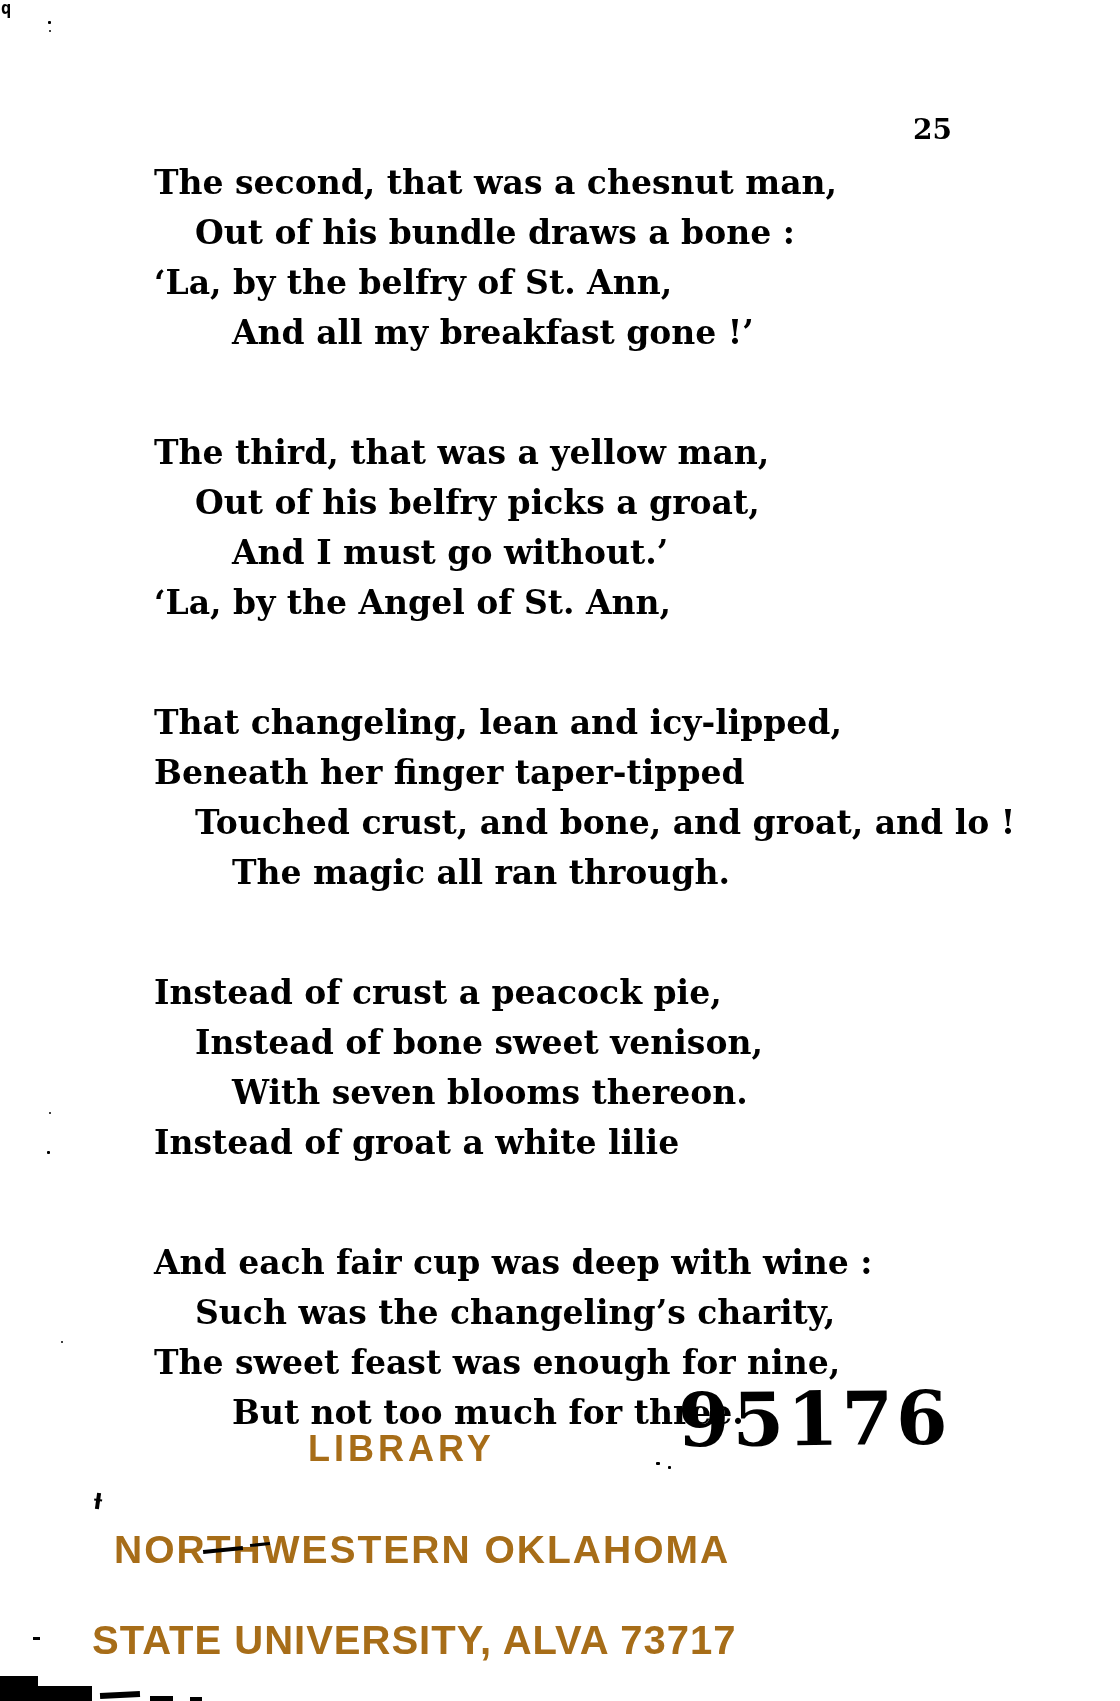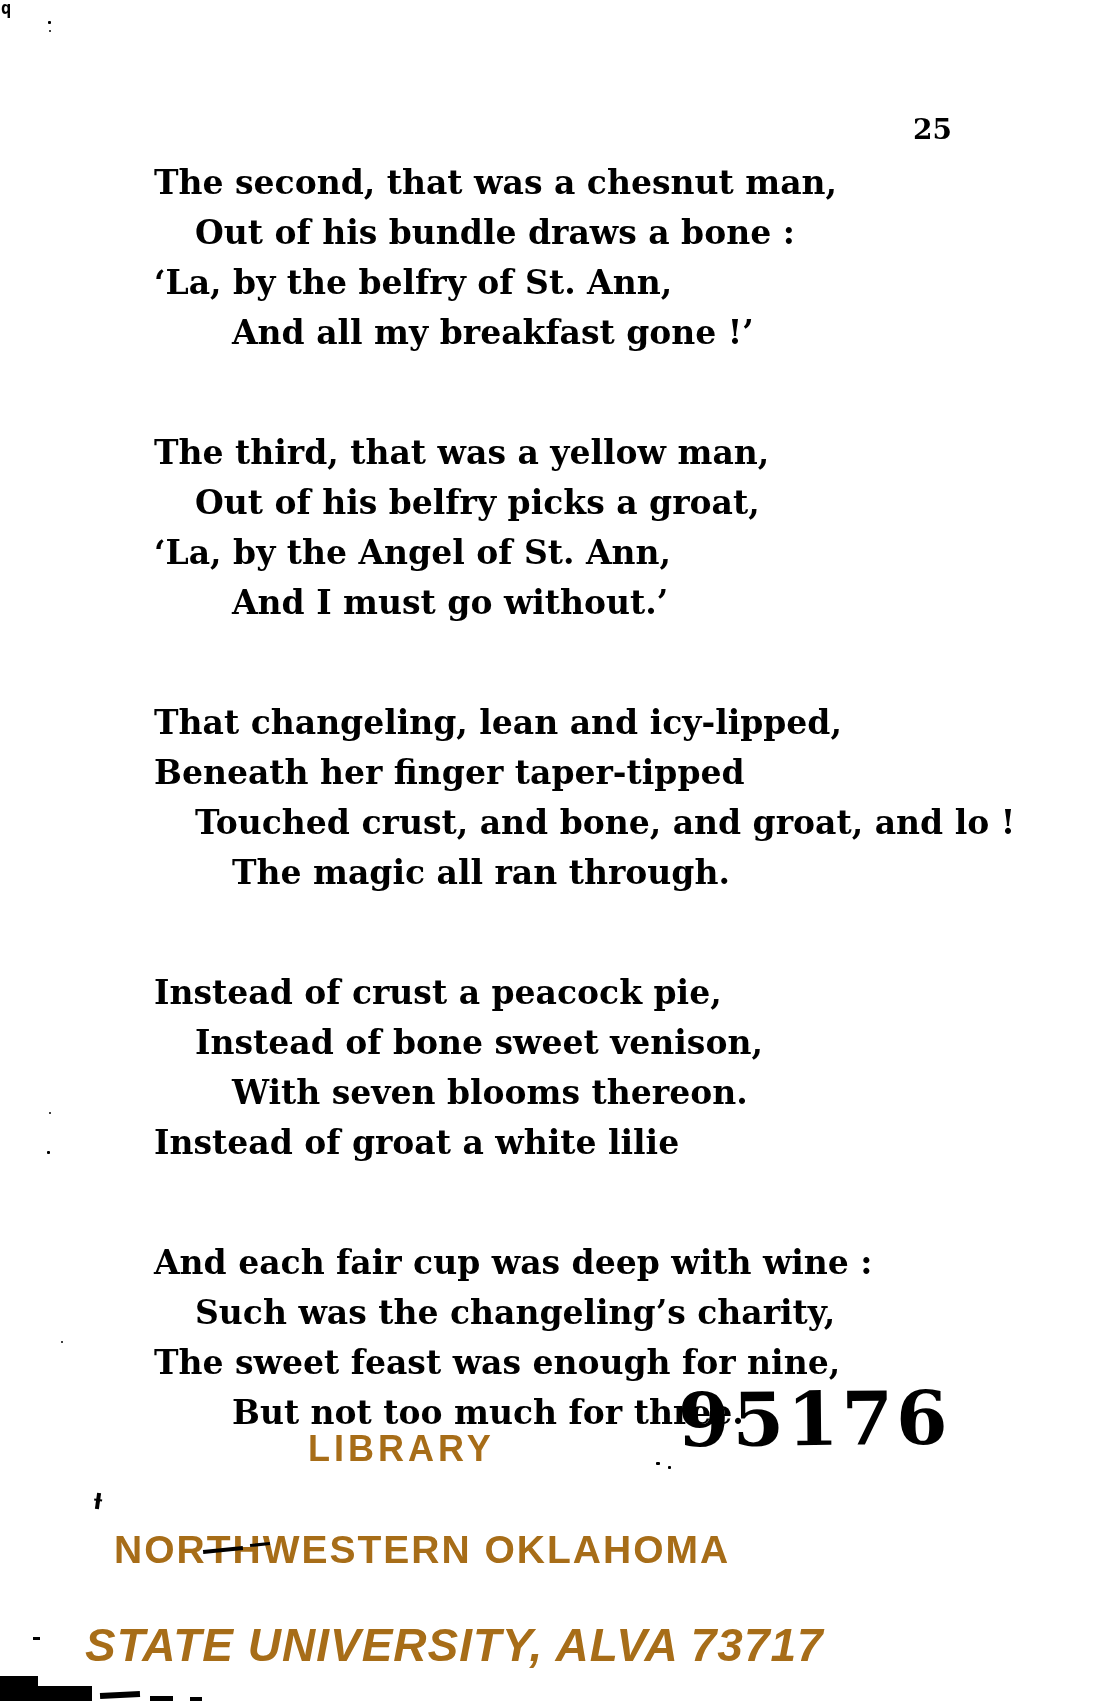--- a/index.html
+++ b/index.html
@@ -41,21 +41,21 @@
     transform:rotate(-0.5deg);
   }
   .stamp{
     position:absolute;
     font-family:"Liberation Sans", sans-serif;
     font-weight:700;color:#a16207;
     white-space:nowrap;opacity:.93;
   }
   .stamp-library{left:308px;top:1428px;font-size:36px;letter-spacing:4px;}
   .stamp-inst1{left:114px;top:1528px;font-size:39px;letter-spacing:2px;}
-  .stamp-inst2{left:85px;top:1618px;font-size:46px;letter-spacing:1px;font-style:italic;}
+  .stamp-inst2{left:92px;top:1618px;font-size:40px;letter-spacing:1px;}
   
   .artifact{position:absolute;background:#000;}
   .corner-q{
     position:absolute;left:1px;top:-2px;
     font-family:"DejaVu Sans Mono", monospace;
     font-size:17px;font-weight:700;
   }
   .dot{width:3px;height:3px;border-radius:1px;}
   .d1{left:48px;top:21px}.d2{left:49px;top:30px;width:2px;height:2px}
   .d3{left:49px;top:1112px;width:2px;height:2px}
@@ -84,22 +84,22 @@
   <div class="stanza s0">
     <div class="line i0">The second, that was a chesnut man,</div>
     <div class="line i1">Out of his bundle draws a bone :</div>
     <div class="line i0">‘La, by the belfry of St. Ann,</div>
     <div class="line i2">And all my breakfast gone !’</div>
   </div>
 
   <div class="stanza s1">
     <div class="line i0">The third, that was a yellow man,</div>
     <div class="line i1">Out of his belfry picks a groat,</div>
+    <div class="line i2">And I must go without.’</div>
     <div class="line i0">‘La, by the Angel of St. Ann,</div>
-    <div class="line i2">And I must go without.’</div>
   </div>
 
   <div class="stanza s2">
     <div class="line i0">That changeling, lean and icy-lipped,</div>
     <div class="line i0">Beneath her finger taper-tipped</div>
     <div class="line i1">Touched crust, and bone, and groat, and lo !</div>
     <div class="line i2">The magic all ran through.</div>
   </div>
 
   <div class="stanza s3">

